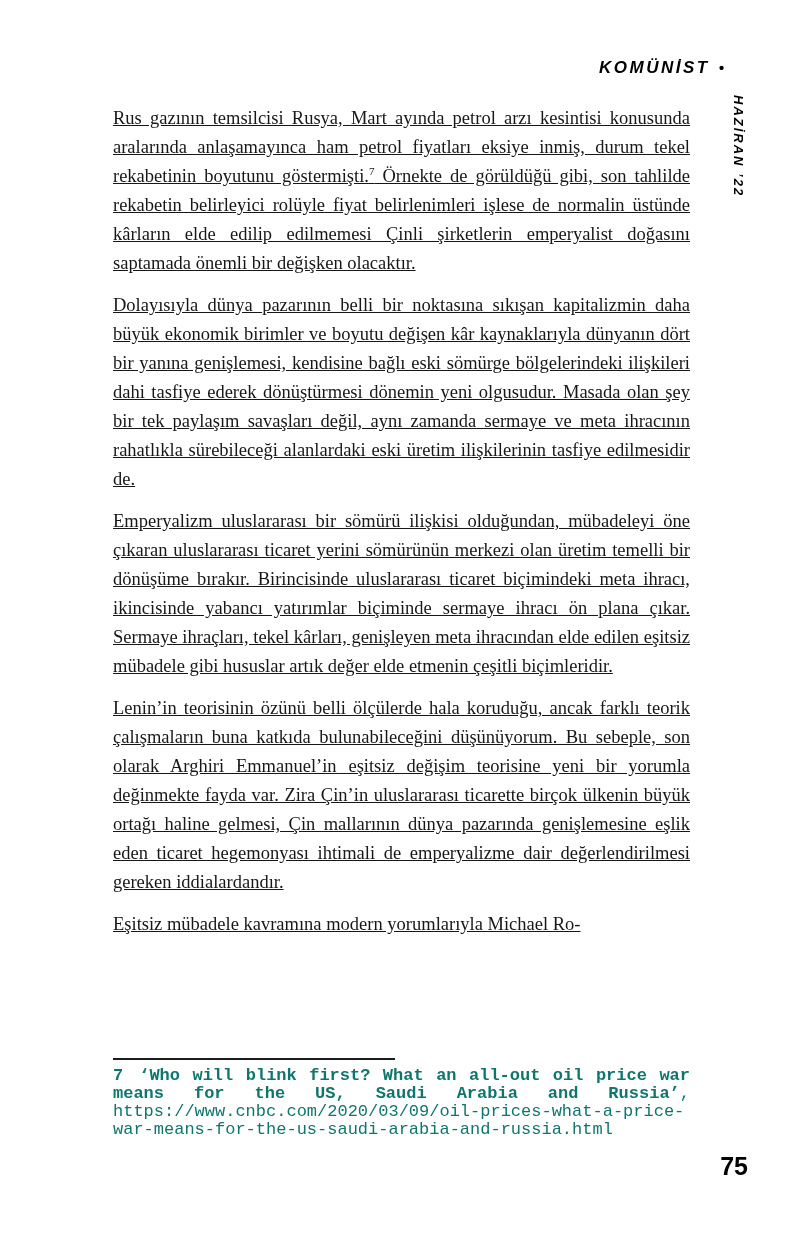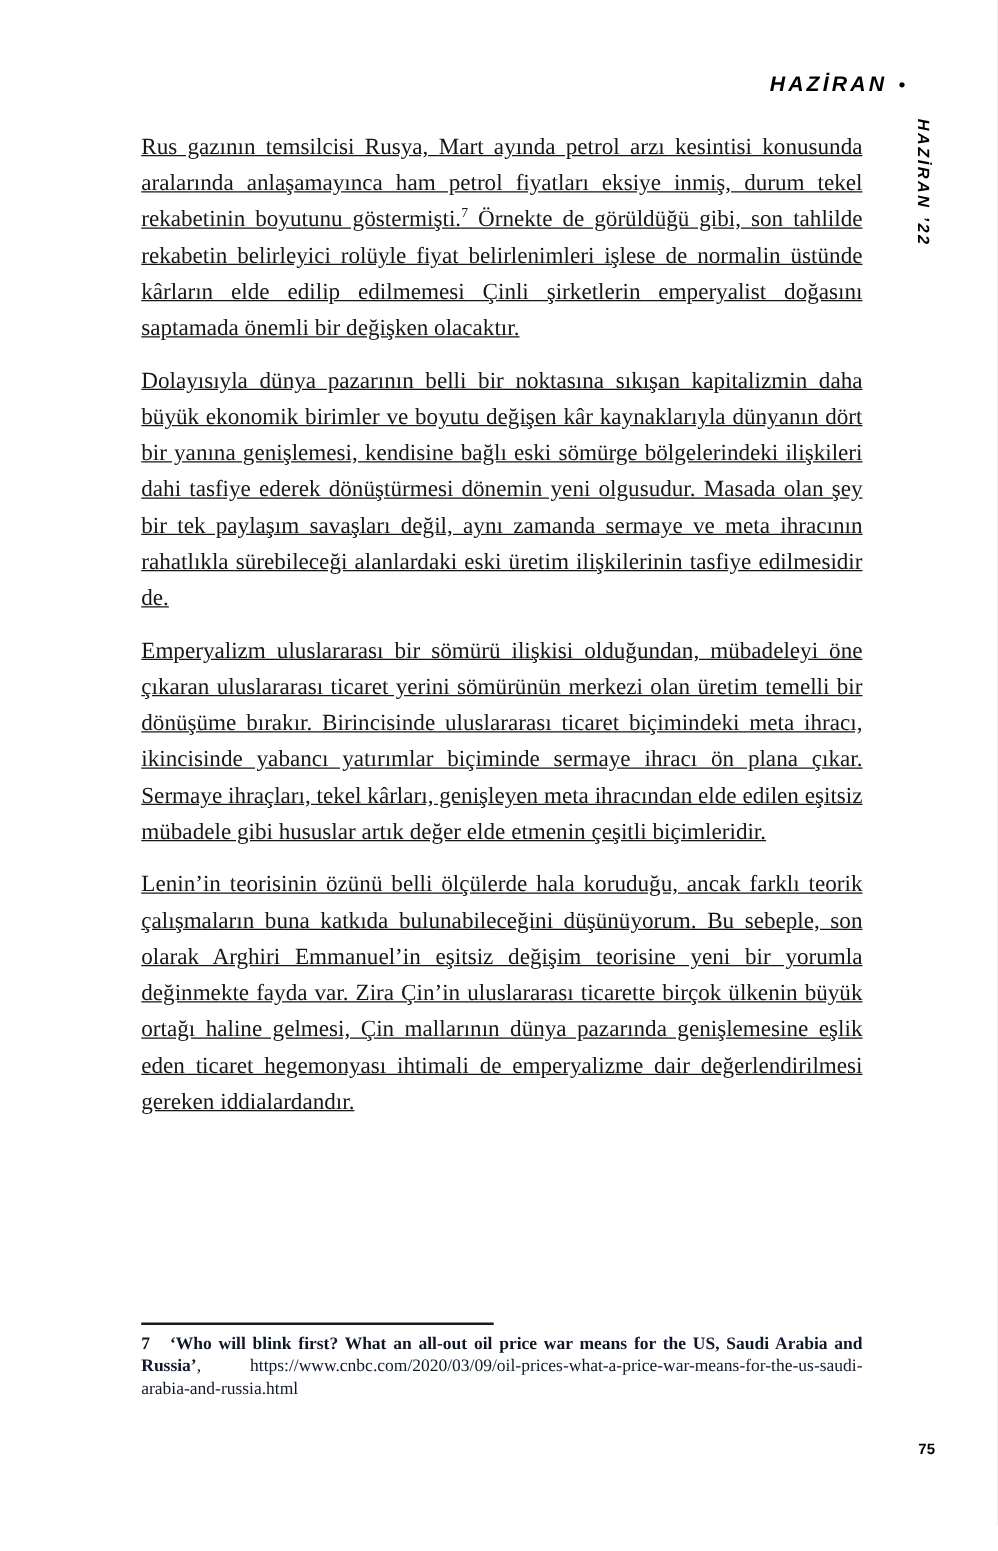--- a/index.html
+++ b/index.html
@@ -74,60 +74,61 @@
     top: 1058px;
     width: 577px;
   }
   .footnote-rule {
     border: none;
     border-top: 2px solid #1c1c1c;
     width: 282px;
     margin: 0 0 7px 0;
   }
   .footnote {
-    font-family: Liberation Serif, serif;
-    font-size: 14px;
+    font-family: Liberation Mono, monospace;
+    font-size: 17px;
     line-height: 18px;
     text-align: justify;
-    color: #0f172a;
+    color: #0f766e;
     overflow-wrap: anywhere;
   }
   .fn-marker {
     font-weight: bold;
     margin-right: 16px;
   }
   .fn-title { font-weight: bold; }
   .fn-url { font-weight: normal; }
   
   .page-number {
     position: absolute;
     top: 1152px;
     right: 50px;
     font-family: "Liberation Sans", sans-serif;
     font-weight: bold;
-    font-size: 12px;
+    font-size: 25px;
     color: #000;
   }
 </style>
 </head>
 <body>
 
 <div class="page">
 
   <header class="masthead">
-    <span class="masthead-title">HAZİRAN</span><span class="masthead-bullet">•</span>
+    <span class="masthead-title">KOMÜNİST</span><span class="masthead-bullet">•</span>
   </header>
 
   <div class="side-label">HAZİRAN ’22</div>
 
   <main class="body-text">
     <p><span>Rus gazının temsilcisi Rusya, Mart ayında petrol arzı kesintisi konusunda aralarında anlaşamayınca ham petrol fiyatları eksiye inmiş, durum tekel rekabetinin boyutunu göstermişti.</span><sup class="fn-ref">7</sup><span> Örnekte de görüldüğü gibi, son tahlilde rekabetin belirleyici rolüyle fiyat belirlenimleri işlese de normalin üstünde kârların elde edilip edilmemesi Çinli şirketlerin emperyalist doğasını saptamada önemli bir değişken olacaktır.</span></p>
     <p>Dolayısıyla dünya pazarının belli bir noktasına sıkışan kapitalizmin daha büyük ekonomik birimler ve boyutu değişen kâr kaynaklarıyla dünyanın dört bir yanına genişlemesi, kendisine bağlı eski sömürge bölgelerindeki ilişkileri dahi tasfiye ederek dönüştürmesi dönemin yeni olgusudur. Masada olan şey bir tek paylaşım savaşları değil, aynı zamanda sermaye ve meta ihracının rahatlıkla sürebileceği alanlardaki eski üretim ilişkilerinin tasfiye edilmesidir de.</p>
     <p>Emperyalizm uluslararası bir sömürü ilişkisi olduğundan, mübadeleyi öne çıkaran uluslararası ticaret yerini sömürünün merkezi olan üretim temelli bir dönüşüme bırakır. Birincisinde uluslararası ticaret biçimindeki meta ihracı, ikincisinde yabancı yatırımlar biçiminde sermaye ihracı ön plana çıkar. Sermaye ihraçları, tekel kârları, genişleyen meta ihracından elde edilen eşitsiz mübadele gibi hususlar artık değer elde etmenin çeşitli biçimleridir.</p>
     <p>Lenin’in teorisinin özünü belli ölçülerde hala koruduğu, ancak farklı teorik çalışmaların buna katkıda bulunabileceğini düşünüyorum. Bu sebeple, son olarak Arghiri Emmanuel’in eşitsiz değişim teorisine yeni bir yorumla değinmekte fayda var. Zira Çin’in uluslararası ticarette birçok ülkenin büyük ortağı haline gelmesi, Çin mallarının dünya pazarında genişlemesine eşlik eden ticaret hegemonyası ihtimali de emperyalizme dair değerlendirilmesi gereken iddialardandır.</p>
+    <p>Eşitsiz mübadele kavramına modern yorumlarıyla Michael Ro-</p>
   </main>
 
   <footer class="footnote-block">
     <hr class="footnote-rule">
     <p class="footnote"><span class="fn-marker">7</span><span class="fn-title">‘Who will blink first? What an all-out oil price war means for the US, Saudi Arabia and Russia’</span><span class="fn-url">, https://www.cnbc.com/2020/03/09/oil-prices-what-a-price-war-means-for-the-us-saudi-arabia-and-russia.html</span></p>
   </footer>
 
   <div class="page-number">75</div>
 
 </div>

